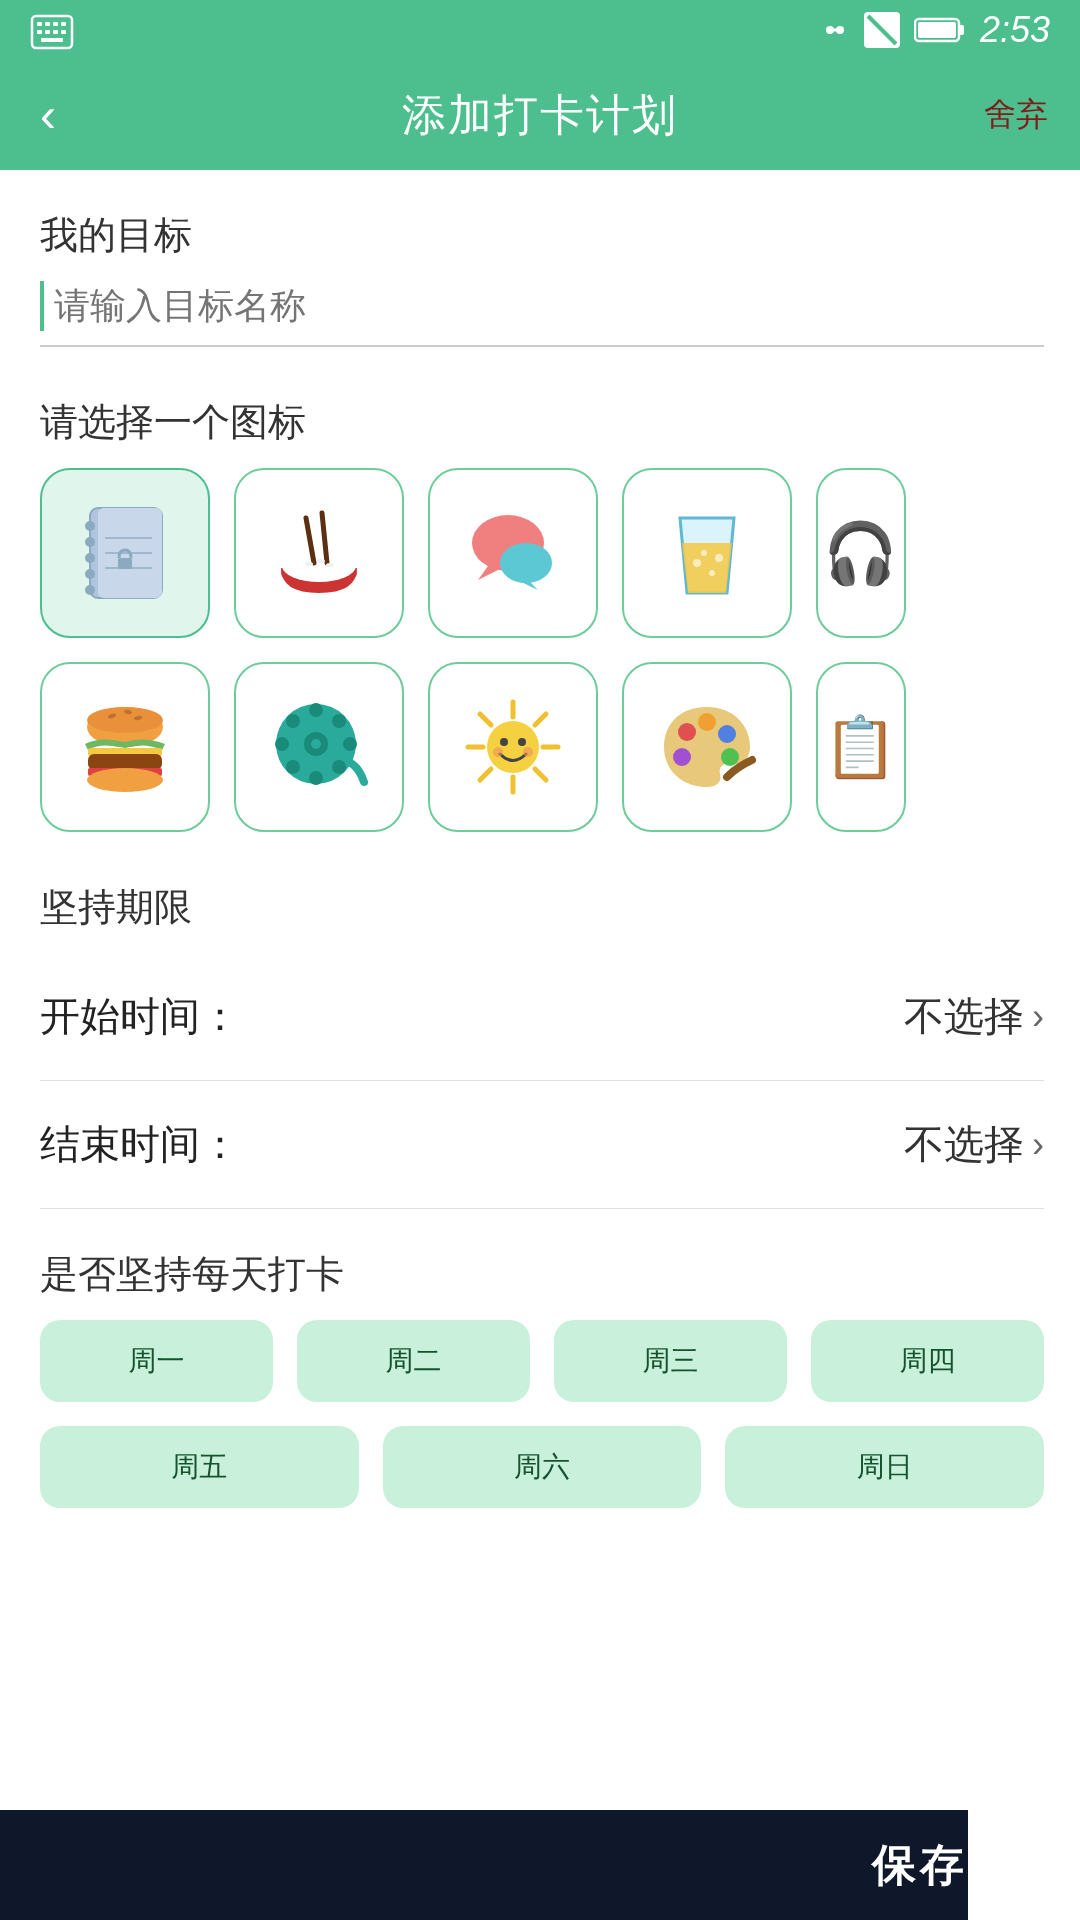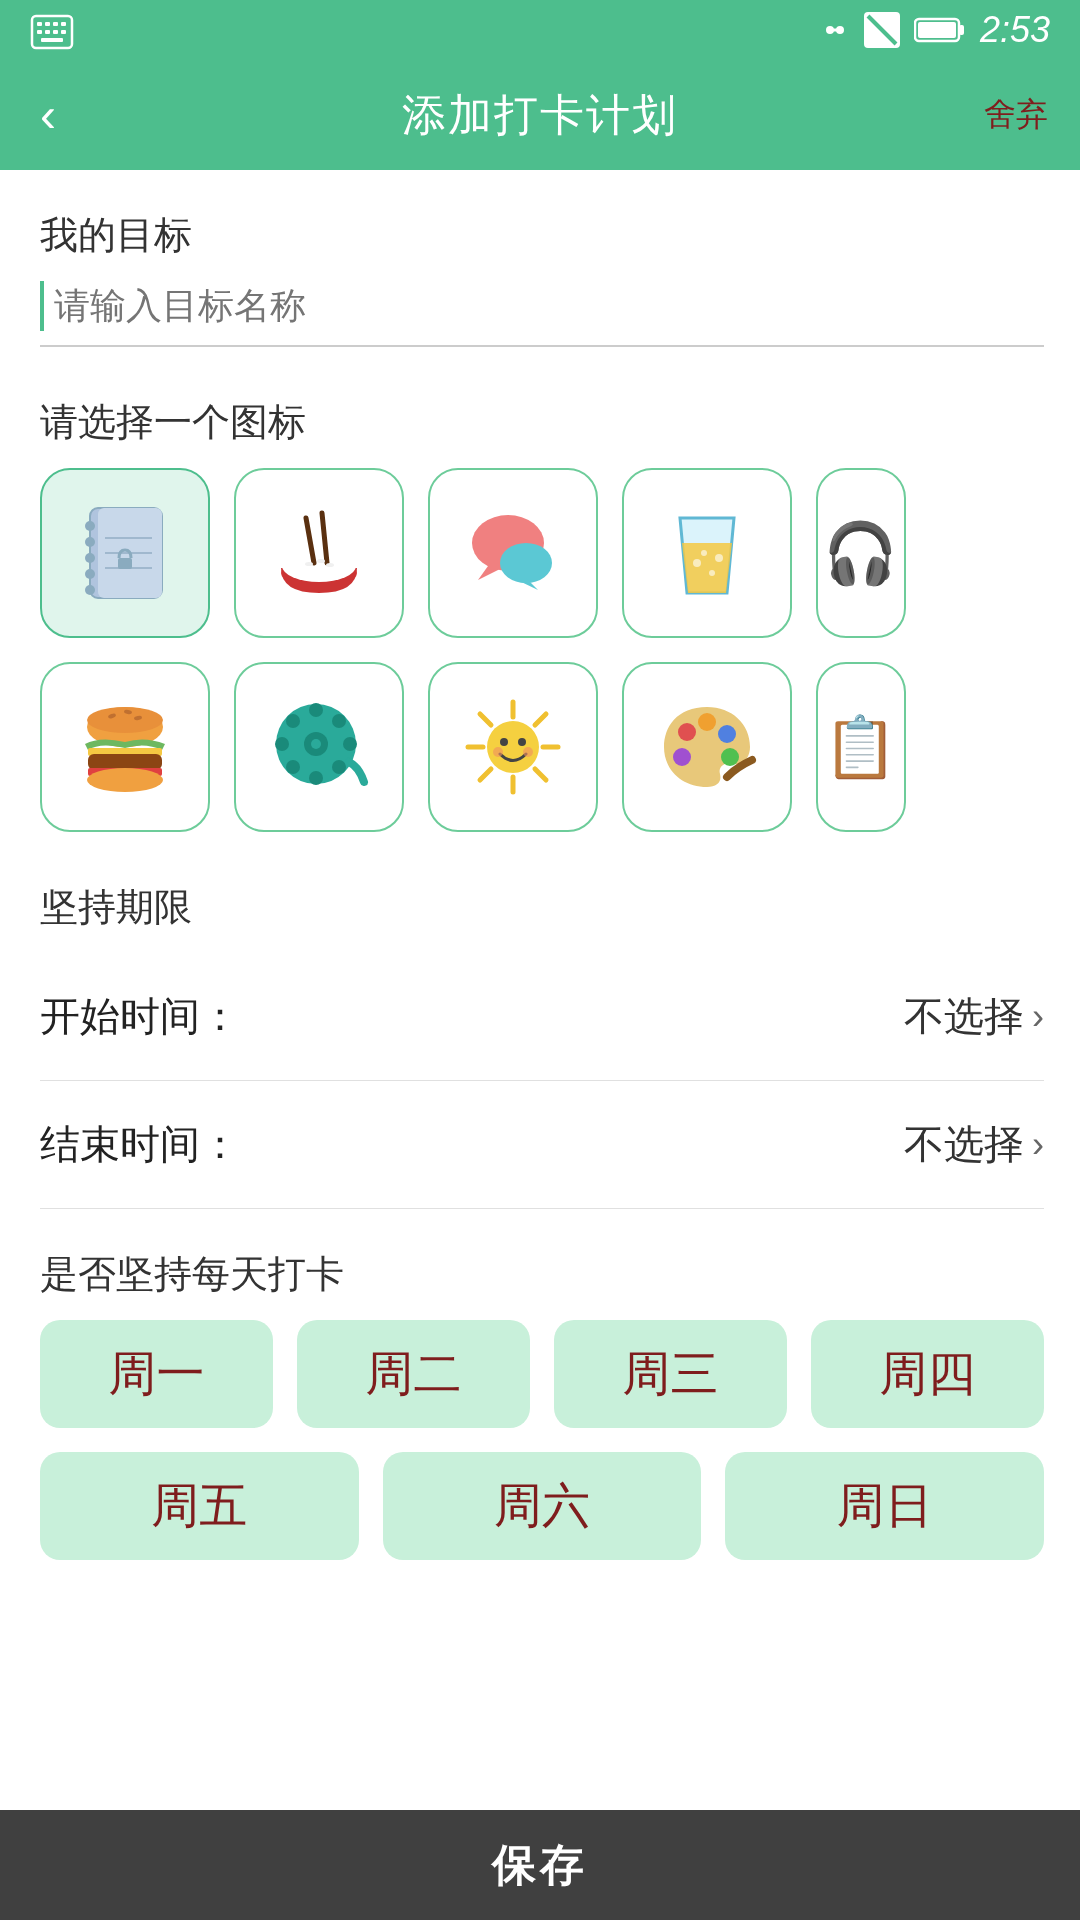--- a/index.html
+++ b/index.html
@@ -181,40 +181,40 @@
       display: flex;
       gap: 24px;
       margin-bottom: 24px;
       flex-wrap: nowrap;
     }
     .day-btn {
       background: #c8f0da;
       border: none;
       border-radius: 20px;
       padding: 22px 0;
-      font-size: 48px;
-      color: #7f1d1d;
+      font-size: 28px;
+      color: #14532d;
       font-weight: 500;
       cursor: pointer;
       flex: 1;
       text-align: center;
     }
 
     
     .save-btn-wrapper {
       position: fixed;
       bottom: 0;
       left: 0;
-      width: 1080px;
-      background: #404040;
+      width: 968px;
+      background: #0f172a;
       padding: 0;
       height: 110px;
       display: flex;
       align-items: center;
-      justify-content: center;
+      justify-content: flex-end;
       cursor: pointer;
     }
     .save-btn {
       font-size: 44px;
       color: #fff;
       font-weight: 600;
       letter-spacing: 4px;
     }
   </style>
 </head>

